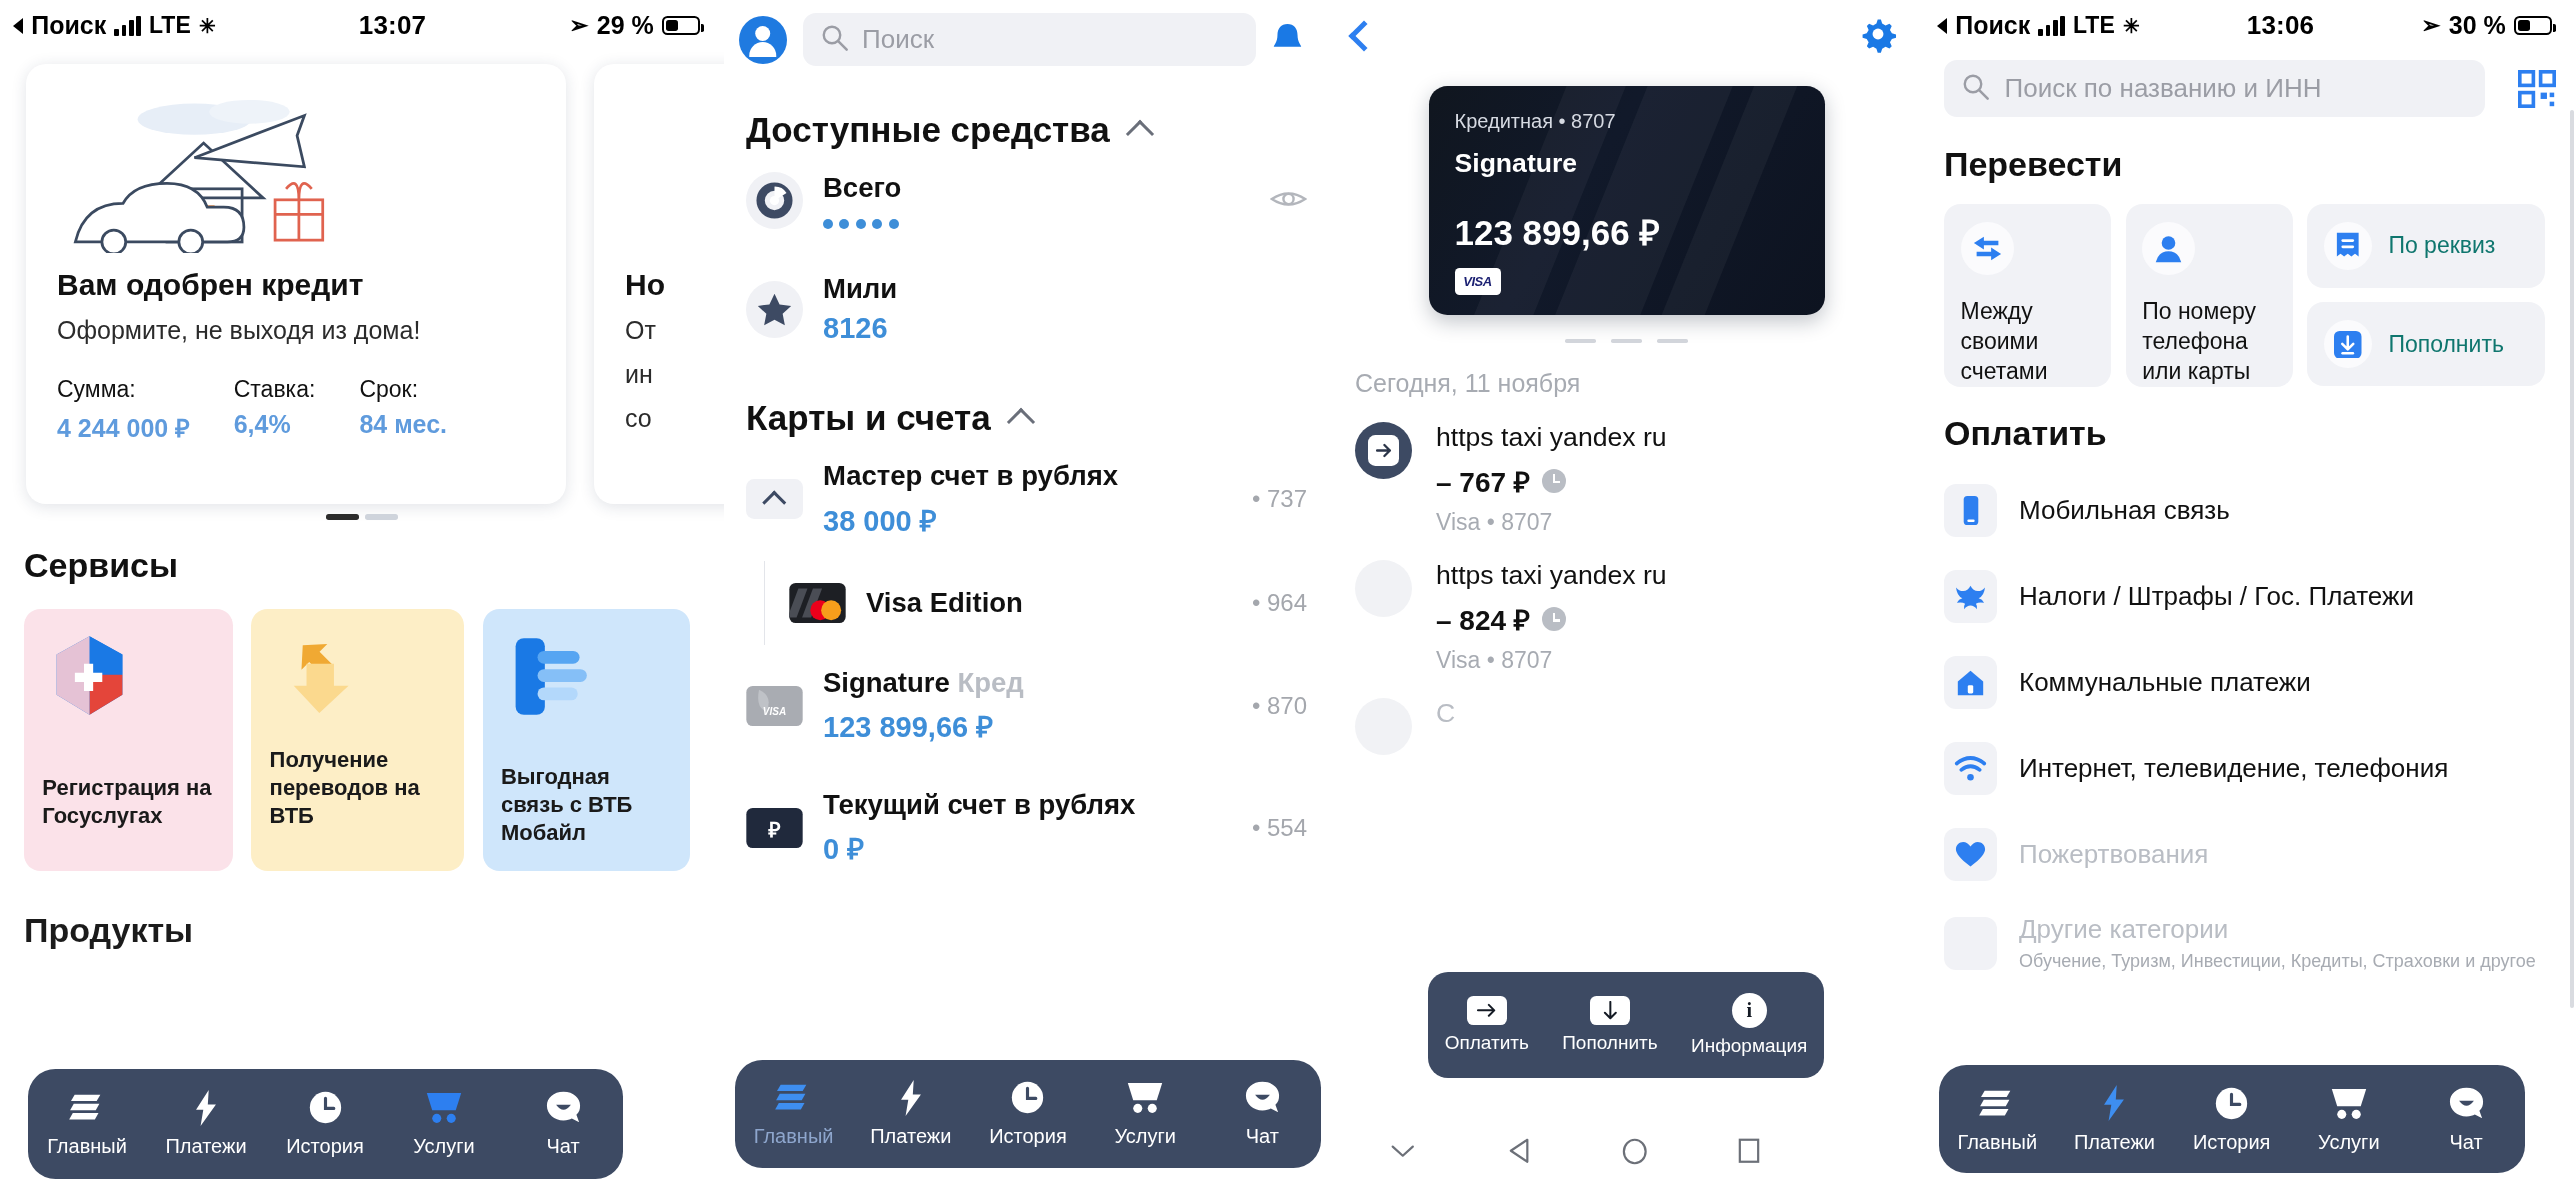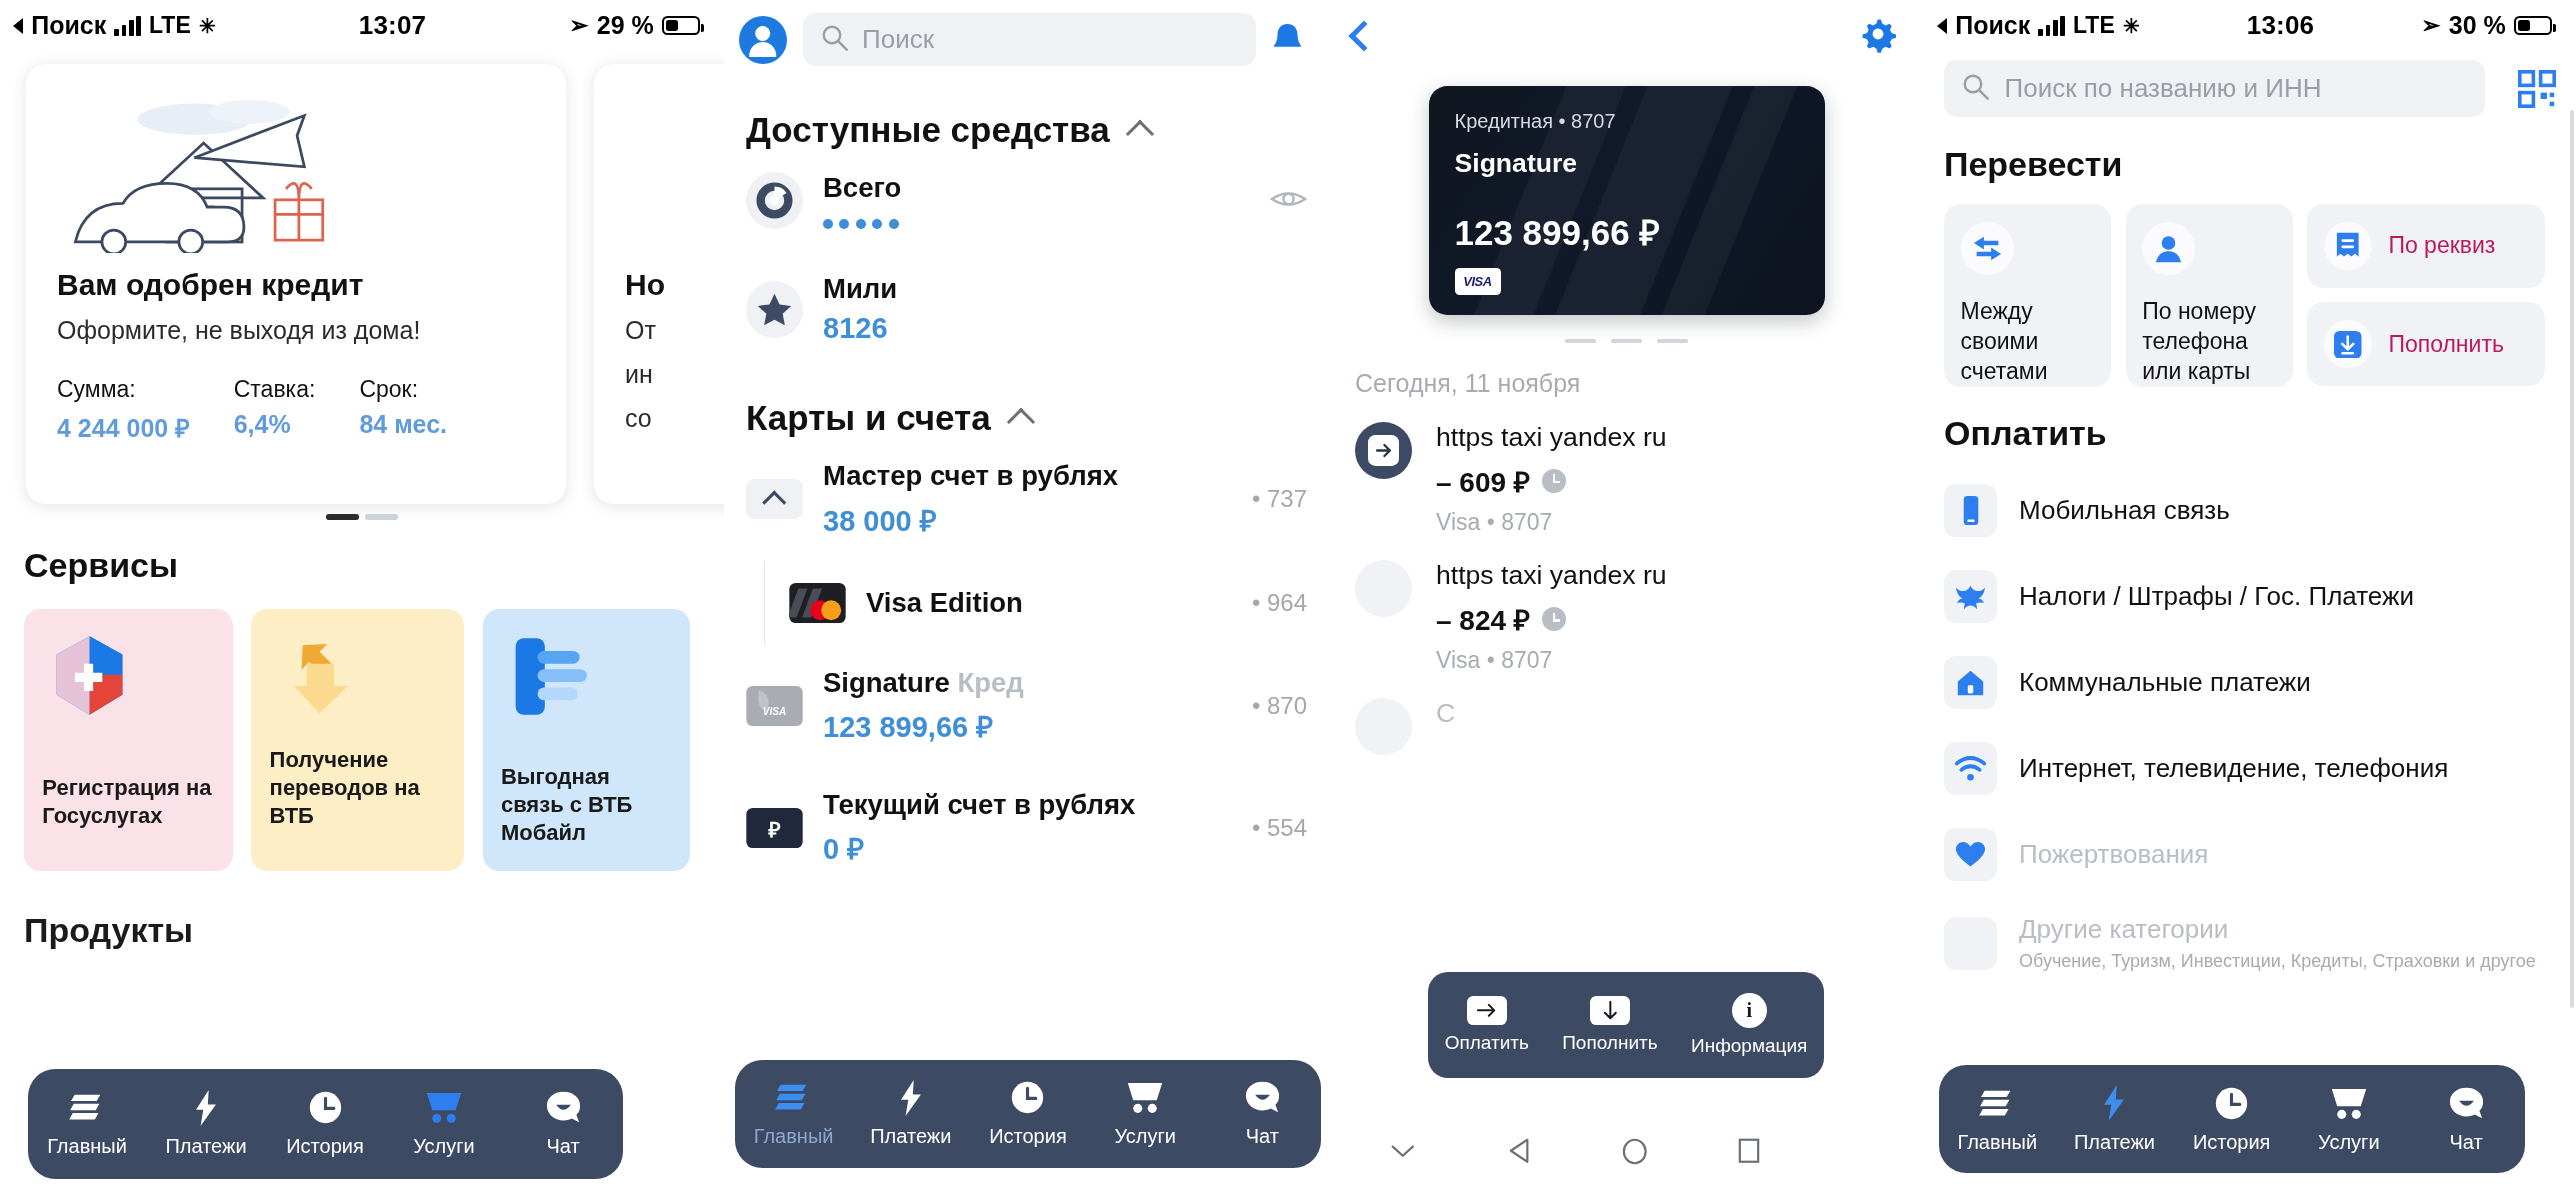--- a/index.html
+++ b/index.html
@@ -152,21 +152,21 @@
   .sbox4 { flex: 1; height: 57px; background: #f0f1f5; border-radius: 13px; display: flex; align-items: center; gap: 14.7px; padding: 0 18.3px; }
   .qr { width: 38px; height: 38px; position: relative; flex: none; }
   .h4 { font-size: 34px; font-weight: 700; color: #111; padding: 27.5px 20px 0 20px; }
   .tr-grid { display: flex; gap: 14.7px; padding: 20px 0 0 20px; }
   .tr-card { width: 167px; height: 183px; background: #f1f2f6; border-radius: 16.5px; padding: 18.3px 16.5px; flex: none; }
   .tr-ico { width: 53px; height: 53px; border-radius: 50%; background: #fbfbfd; display:flex;align-items:center;justify-content:center; }
   .tr-lbl { font-size: 23px; color: #111; line-height: 1.3; margin-top: 22px; }
   .tr-side { display: flex; flex-direction: column; gap: 14.7px; flex: none; width: 238px; }
   .tr-wide { height: 84px; background: #f1f2f6; border-radius: 16.5px; display: flex; align-items: center; gap: 16.5px; padding: 0 16.5px; }
   .tr-wide .tr-ico { width: 48px; height: 48px; }
-  .tr-wide span { font-size: 23px; color: #be185d; white-space: nowrap; }
+  .tr-wide span { font-size: 23px; color: #0f766e; white-space: nowrap; }
 
   .paylist { padding: 14.7px 20px 0 20px; }
   .payrow { display: flex; align-items: center; gap: 22px; padding: 16.5px 0; }
   .pay-ico { width: 53px; height: 53px; border-radius: 12px; background: #f1f2f6; display:flex;align-items:center;justify-content:center; flex:none;}
   .pay-lbl { font-size: 26px; color: #111; }
   .pay-sub { font-size: 18px; color: #a7abb2; line-height: 1.35; margin-top: 3.7px; }
   .dim-text { color: #b9bdc4; }
 
   .scrollbar { position: absolute; right: 1.8px; top: 110px; width: 4.6px; height: 898px; background: #d9dbe0; border-radius: 2.7px; }
 </style>
@@ -546,21 +546,21 @@
     <div class="tx">
       <span class="tx-ic dark">
         <svg width="31" height="31" viewBox="0 0 34 34">
             <rect width="34" height="34" rx="8" fill="#fff"></rect>
             <path d="M10 17 h14 M18 11 l6 6 -6 6" stroke="#2b3549" stroke-width="2.6" fill="none" stroke-linecap="round" stroke-linejoin="round"></path>
           </svg>
       </span>
       <div>
         <div class="tx-t">https  taxi yandex ru</div>
         <div class="tx-amt">
-          <span>– 609 ₽</span>
+          <span>– 767 ₽</span>
           <span class="clock"></span>
         </div>
         <div class="tx-sub">Visa • 8707</div>
       </div>
     </div>
 
     <div class="tx">
       <span class="tx-ic blank"></span>
       <div>
         <div class="tx-t">https  taxi yandex ru</div>

